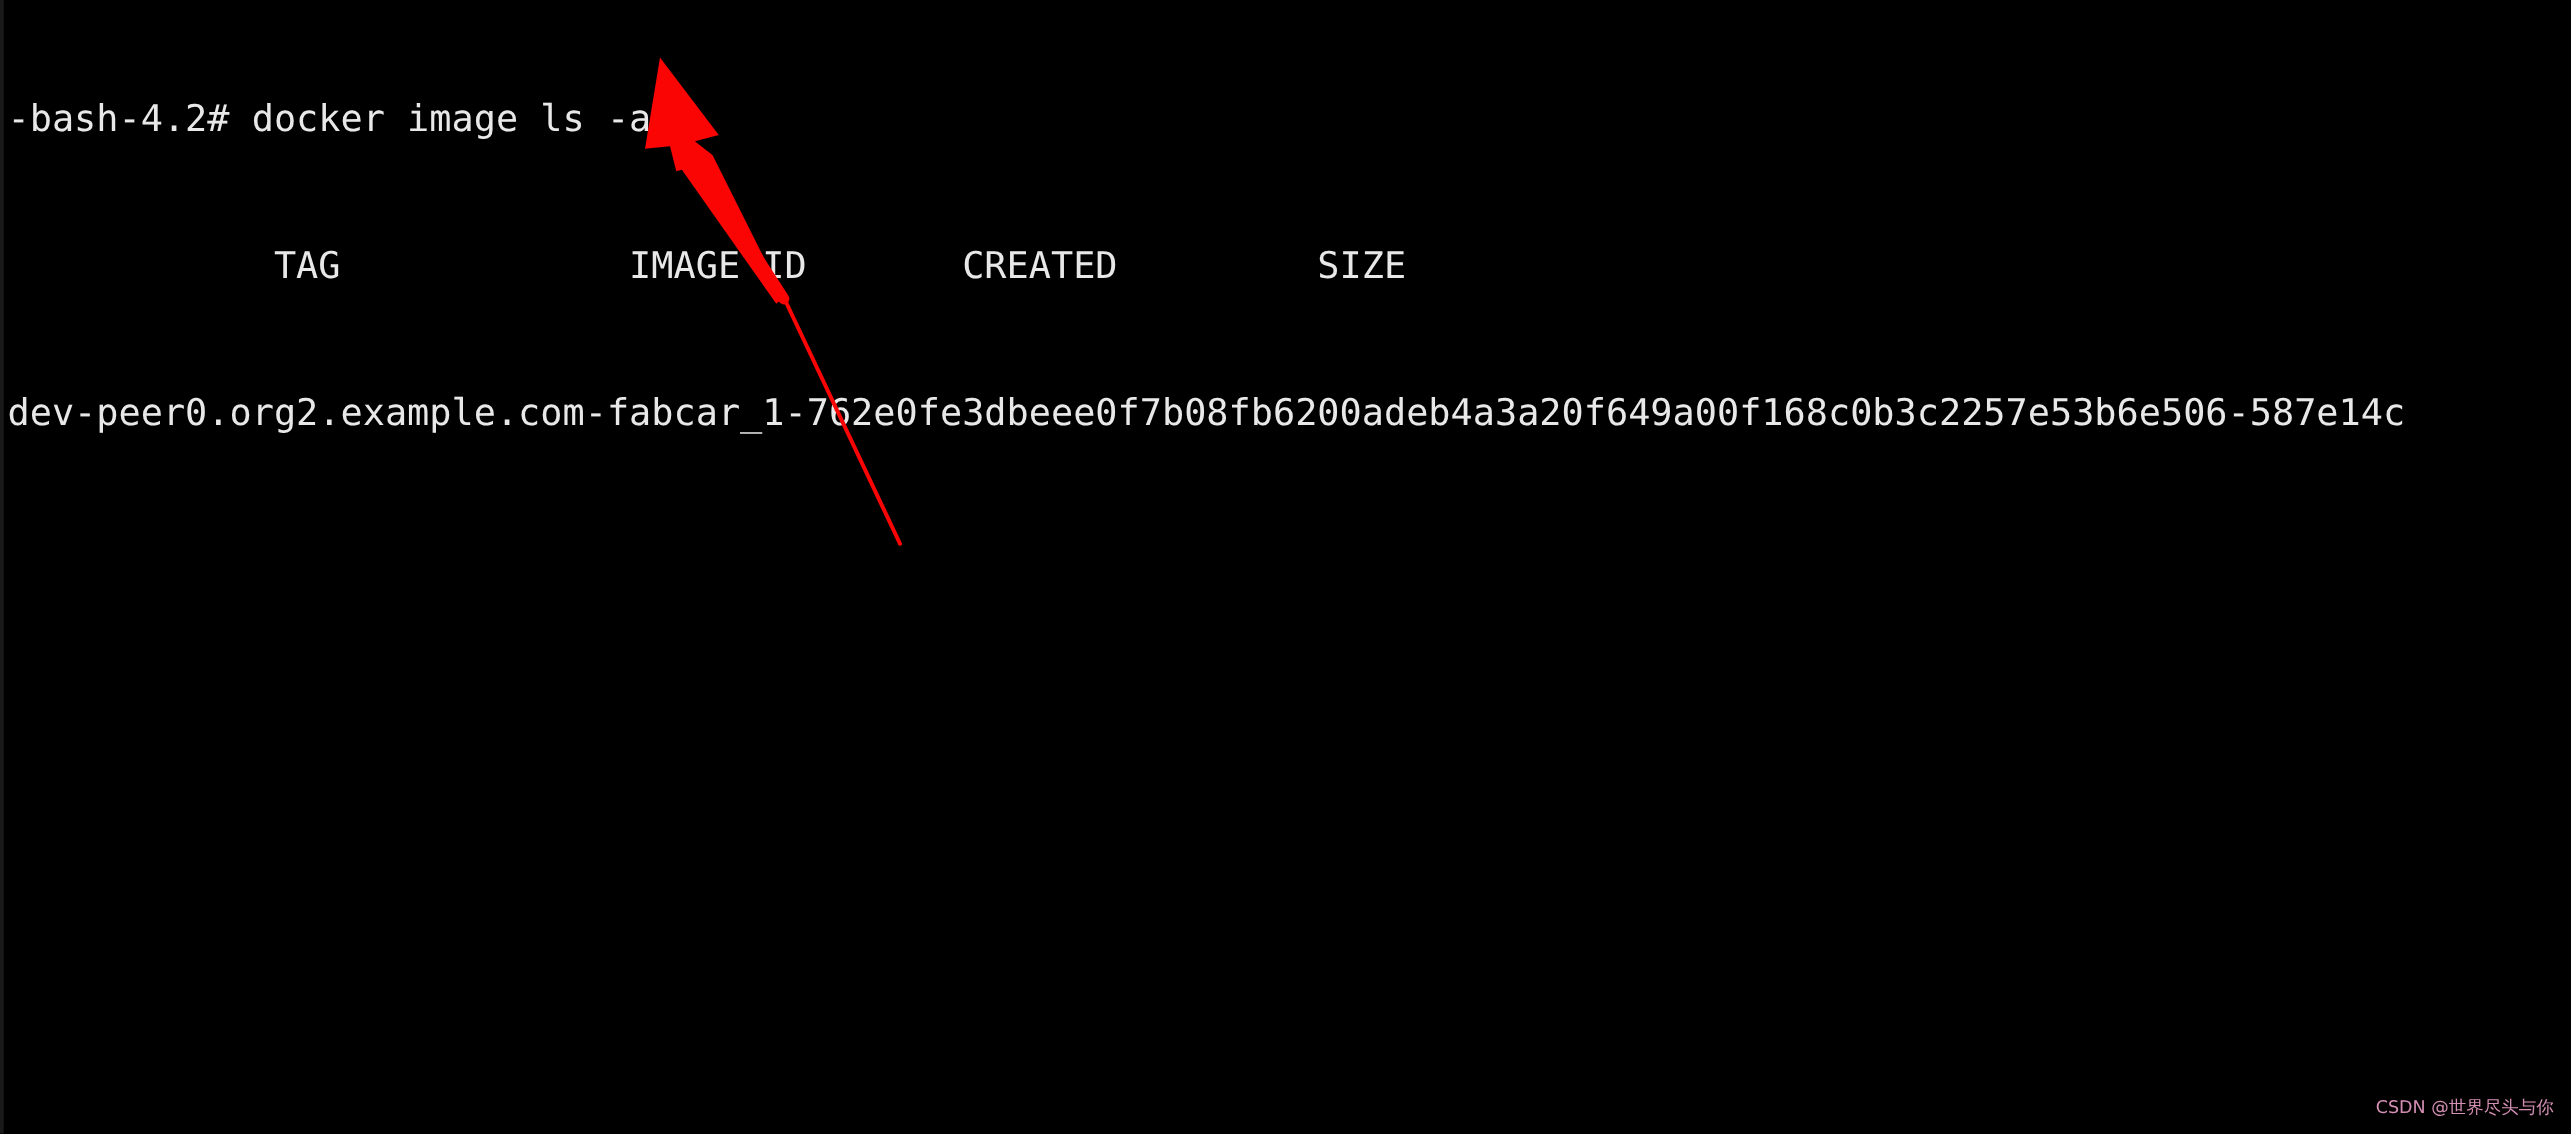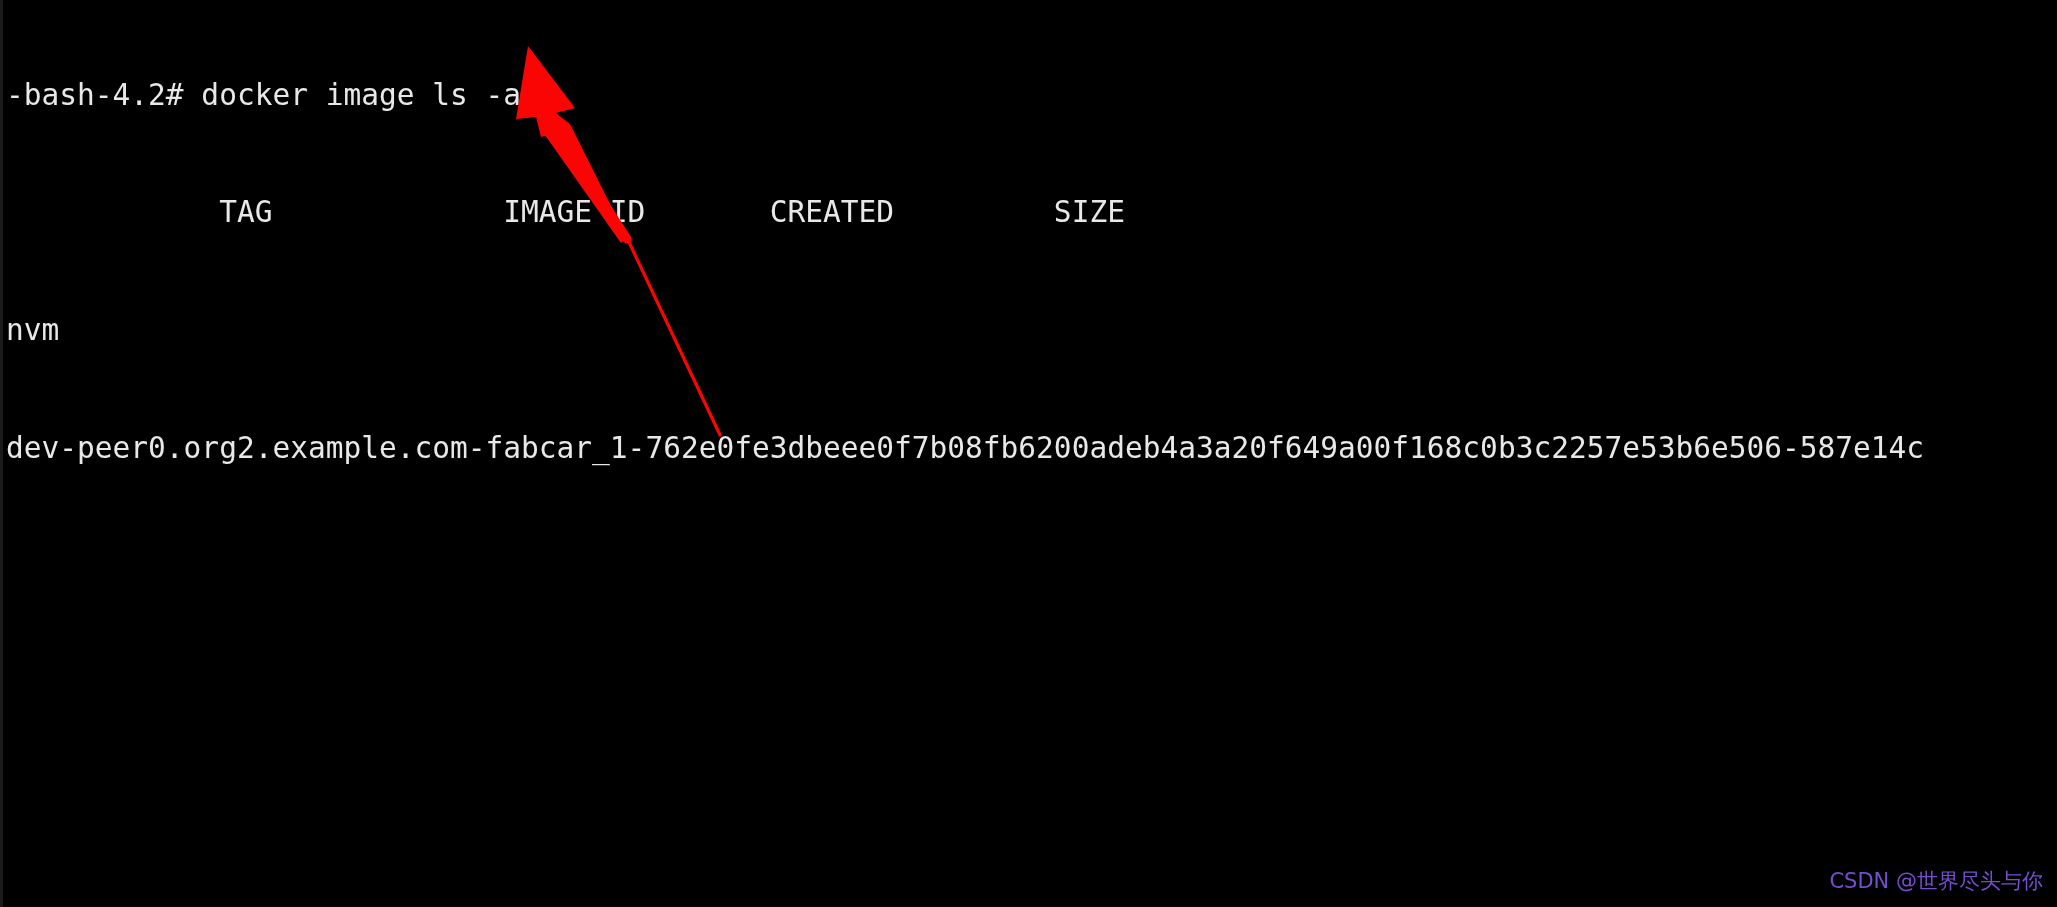--- a/index.html
+++ b/index.html
@@ -48,22 +48,22 @@
     top: 0;
     width: 2057px;
     height: 907px;
     pointer-events: none;
   }
   .watermark {
     position: absolute;
     right: 14px;
     bottom: 12px;
     font-family: "DejaVu Sans", "Liberation Sans", sans-serif;
-    font-size: 21px;
-    color: #8b5cf6;
+    font-size: 14px;
+    color: #f9a8d4;
     opacity: 0.85;
     white-space: pre;
   }
   .edge-left {
     position: absolute;
     left: 0;
     top: 0;
     width: 3px;
     height: 907px;
     background: #1a1a1a;
@@ -72,21 +72,20 @@
 </head>
 <body>
 
 <div id="screen">
 
   <div class="edge-left"></div>
 
   <div id="terminal">
     <div class="tline">-bash-4.2# docker image ls -a</div>
     <div class="tline">            TAG             IMAGE ID       CREATED         SIZE</div>
-    <div class="tline">nvm</div>
     <div class="tline">dev-peer0.org2.example.com-fabcar_1-762e0fe3dbeee0f7b08fb6200adeb4a3a20f649a00f168c0b3c2257e53b6e506-587e14c</div>
     
     
     
     
     
     
     
     
     

